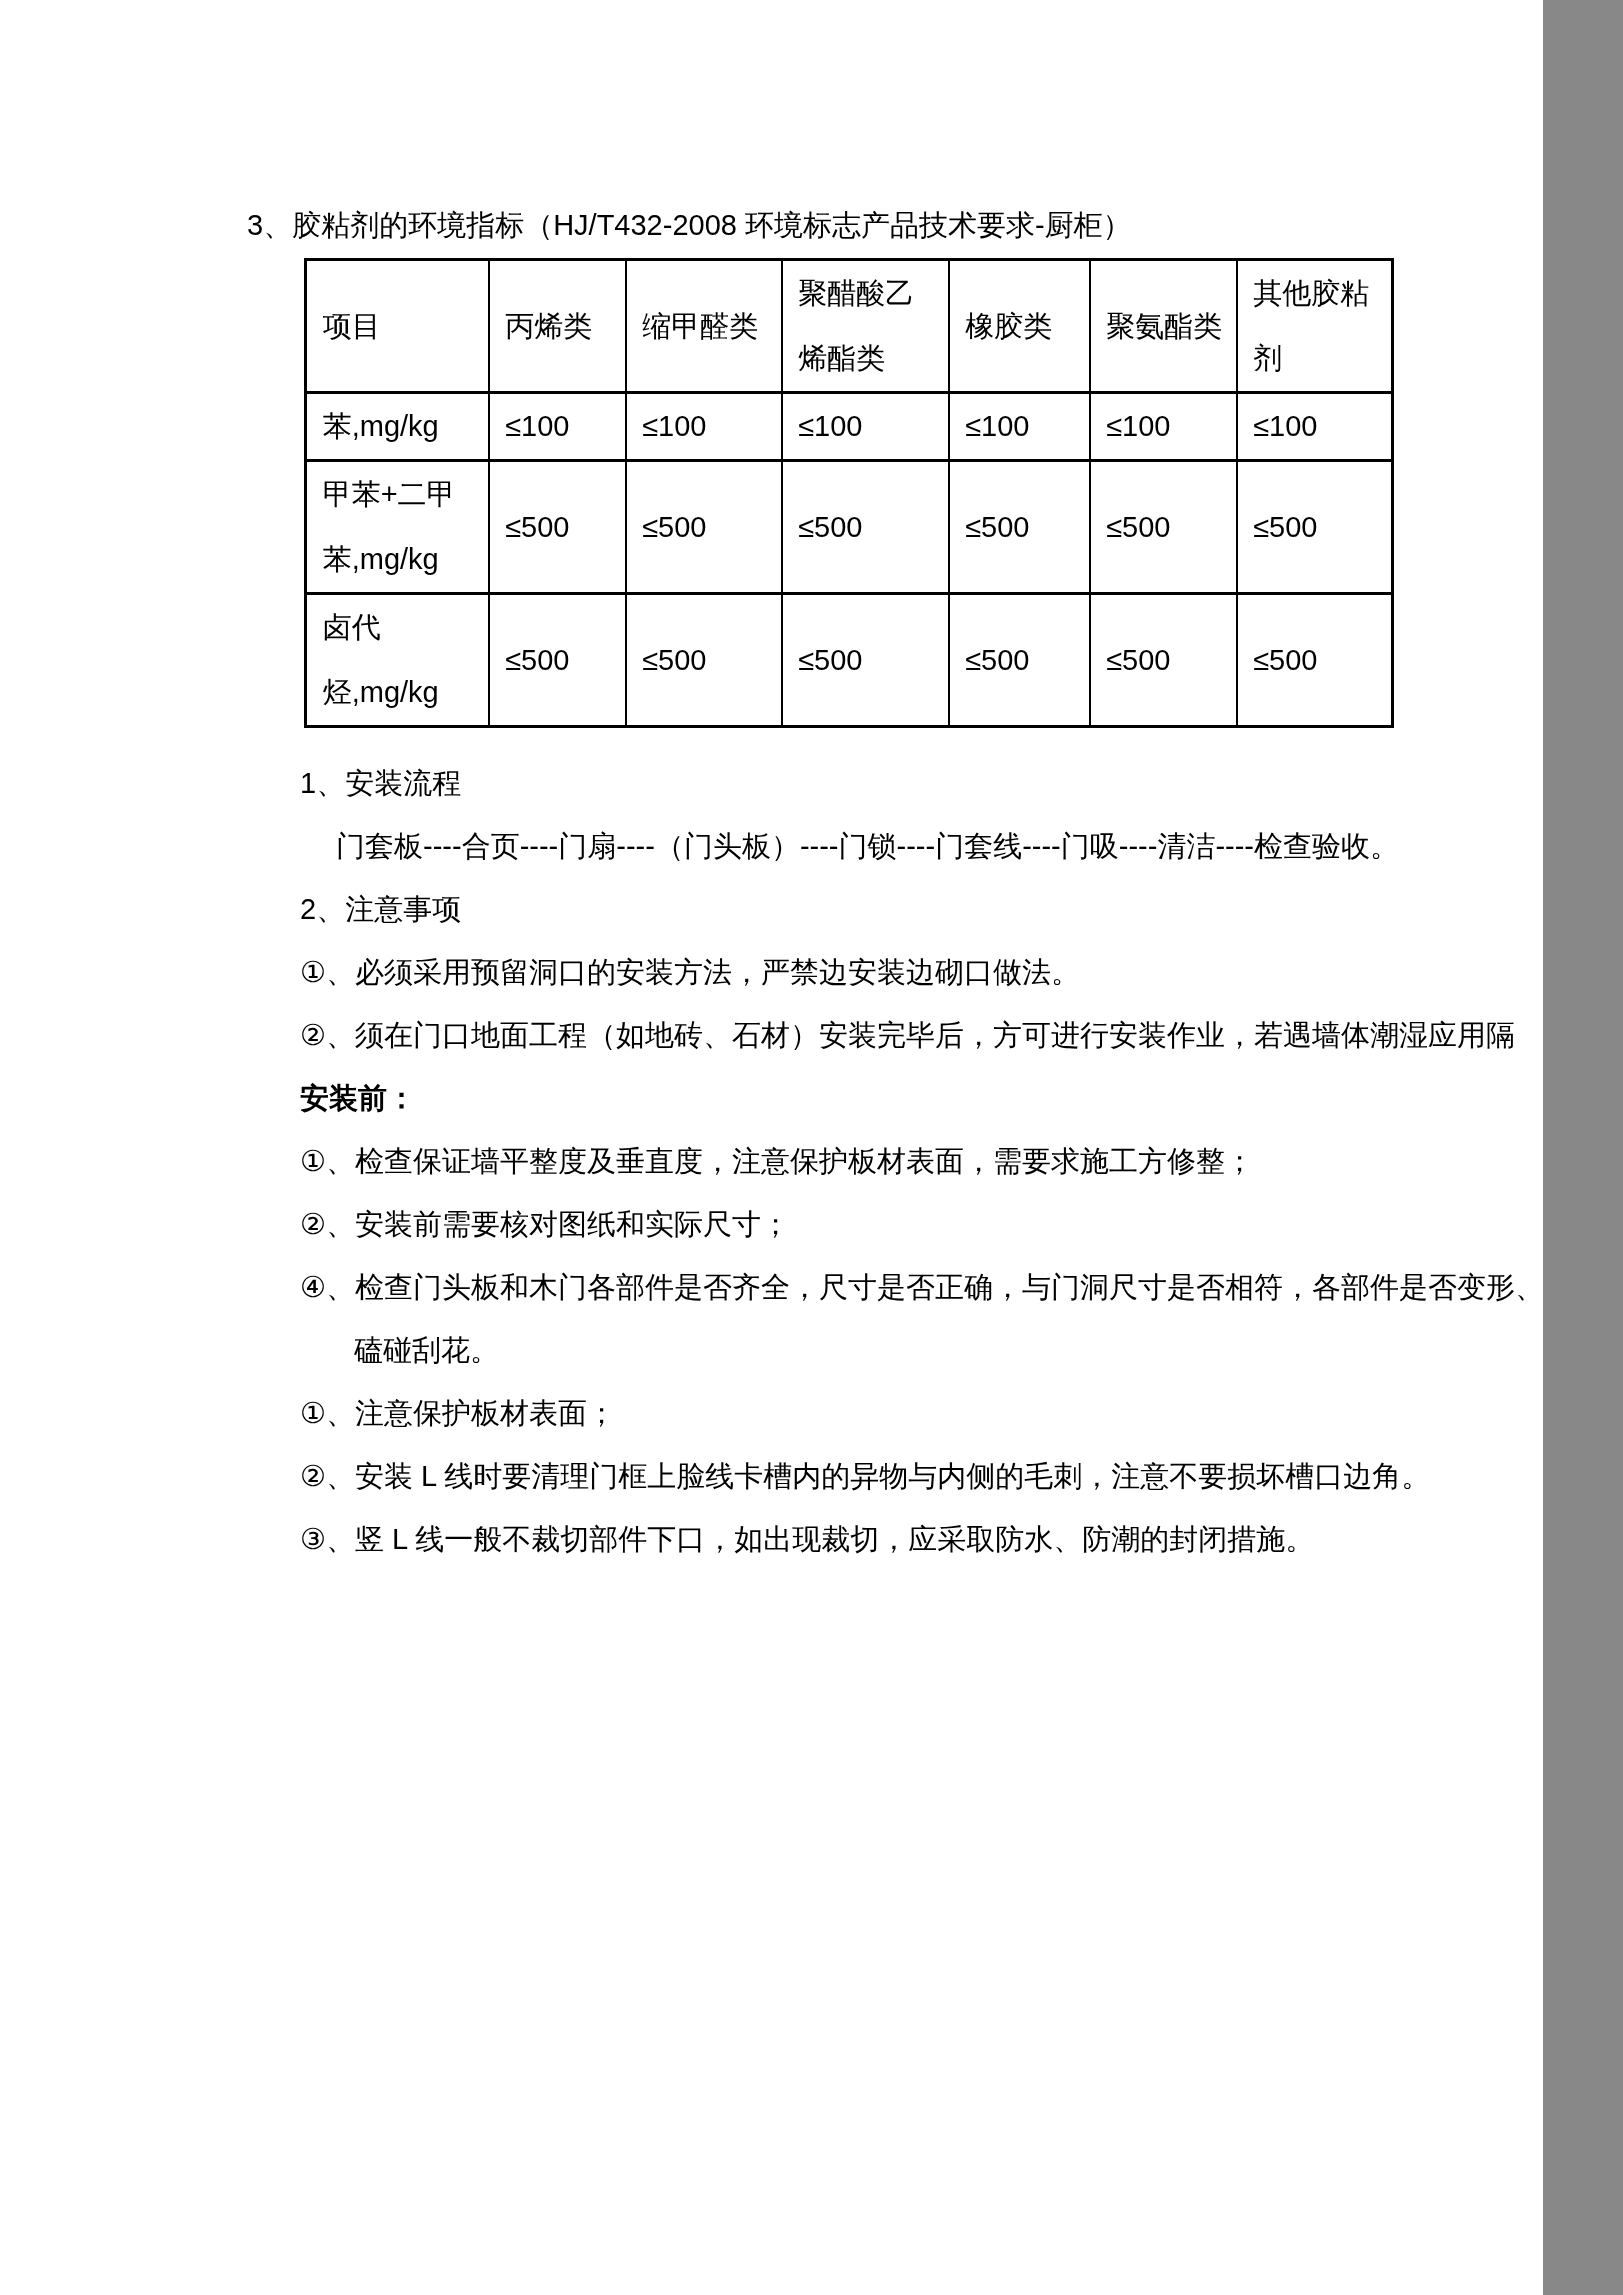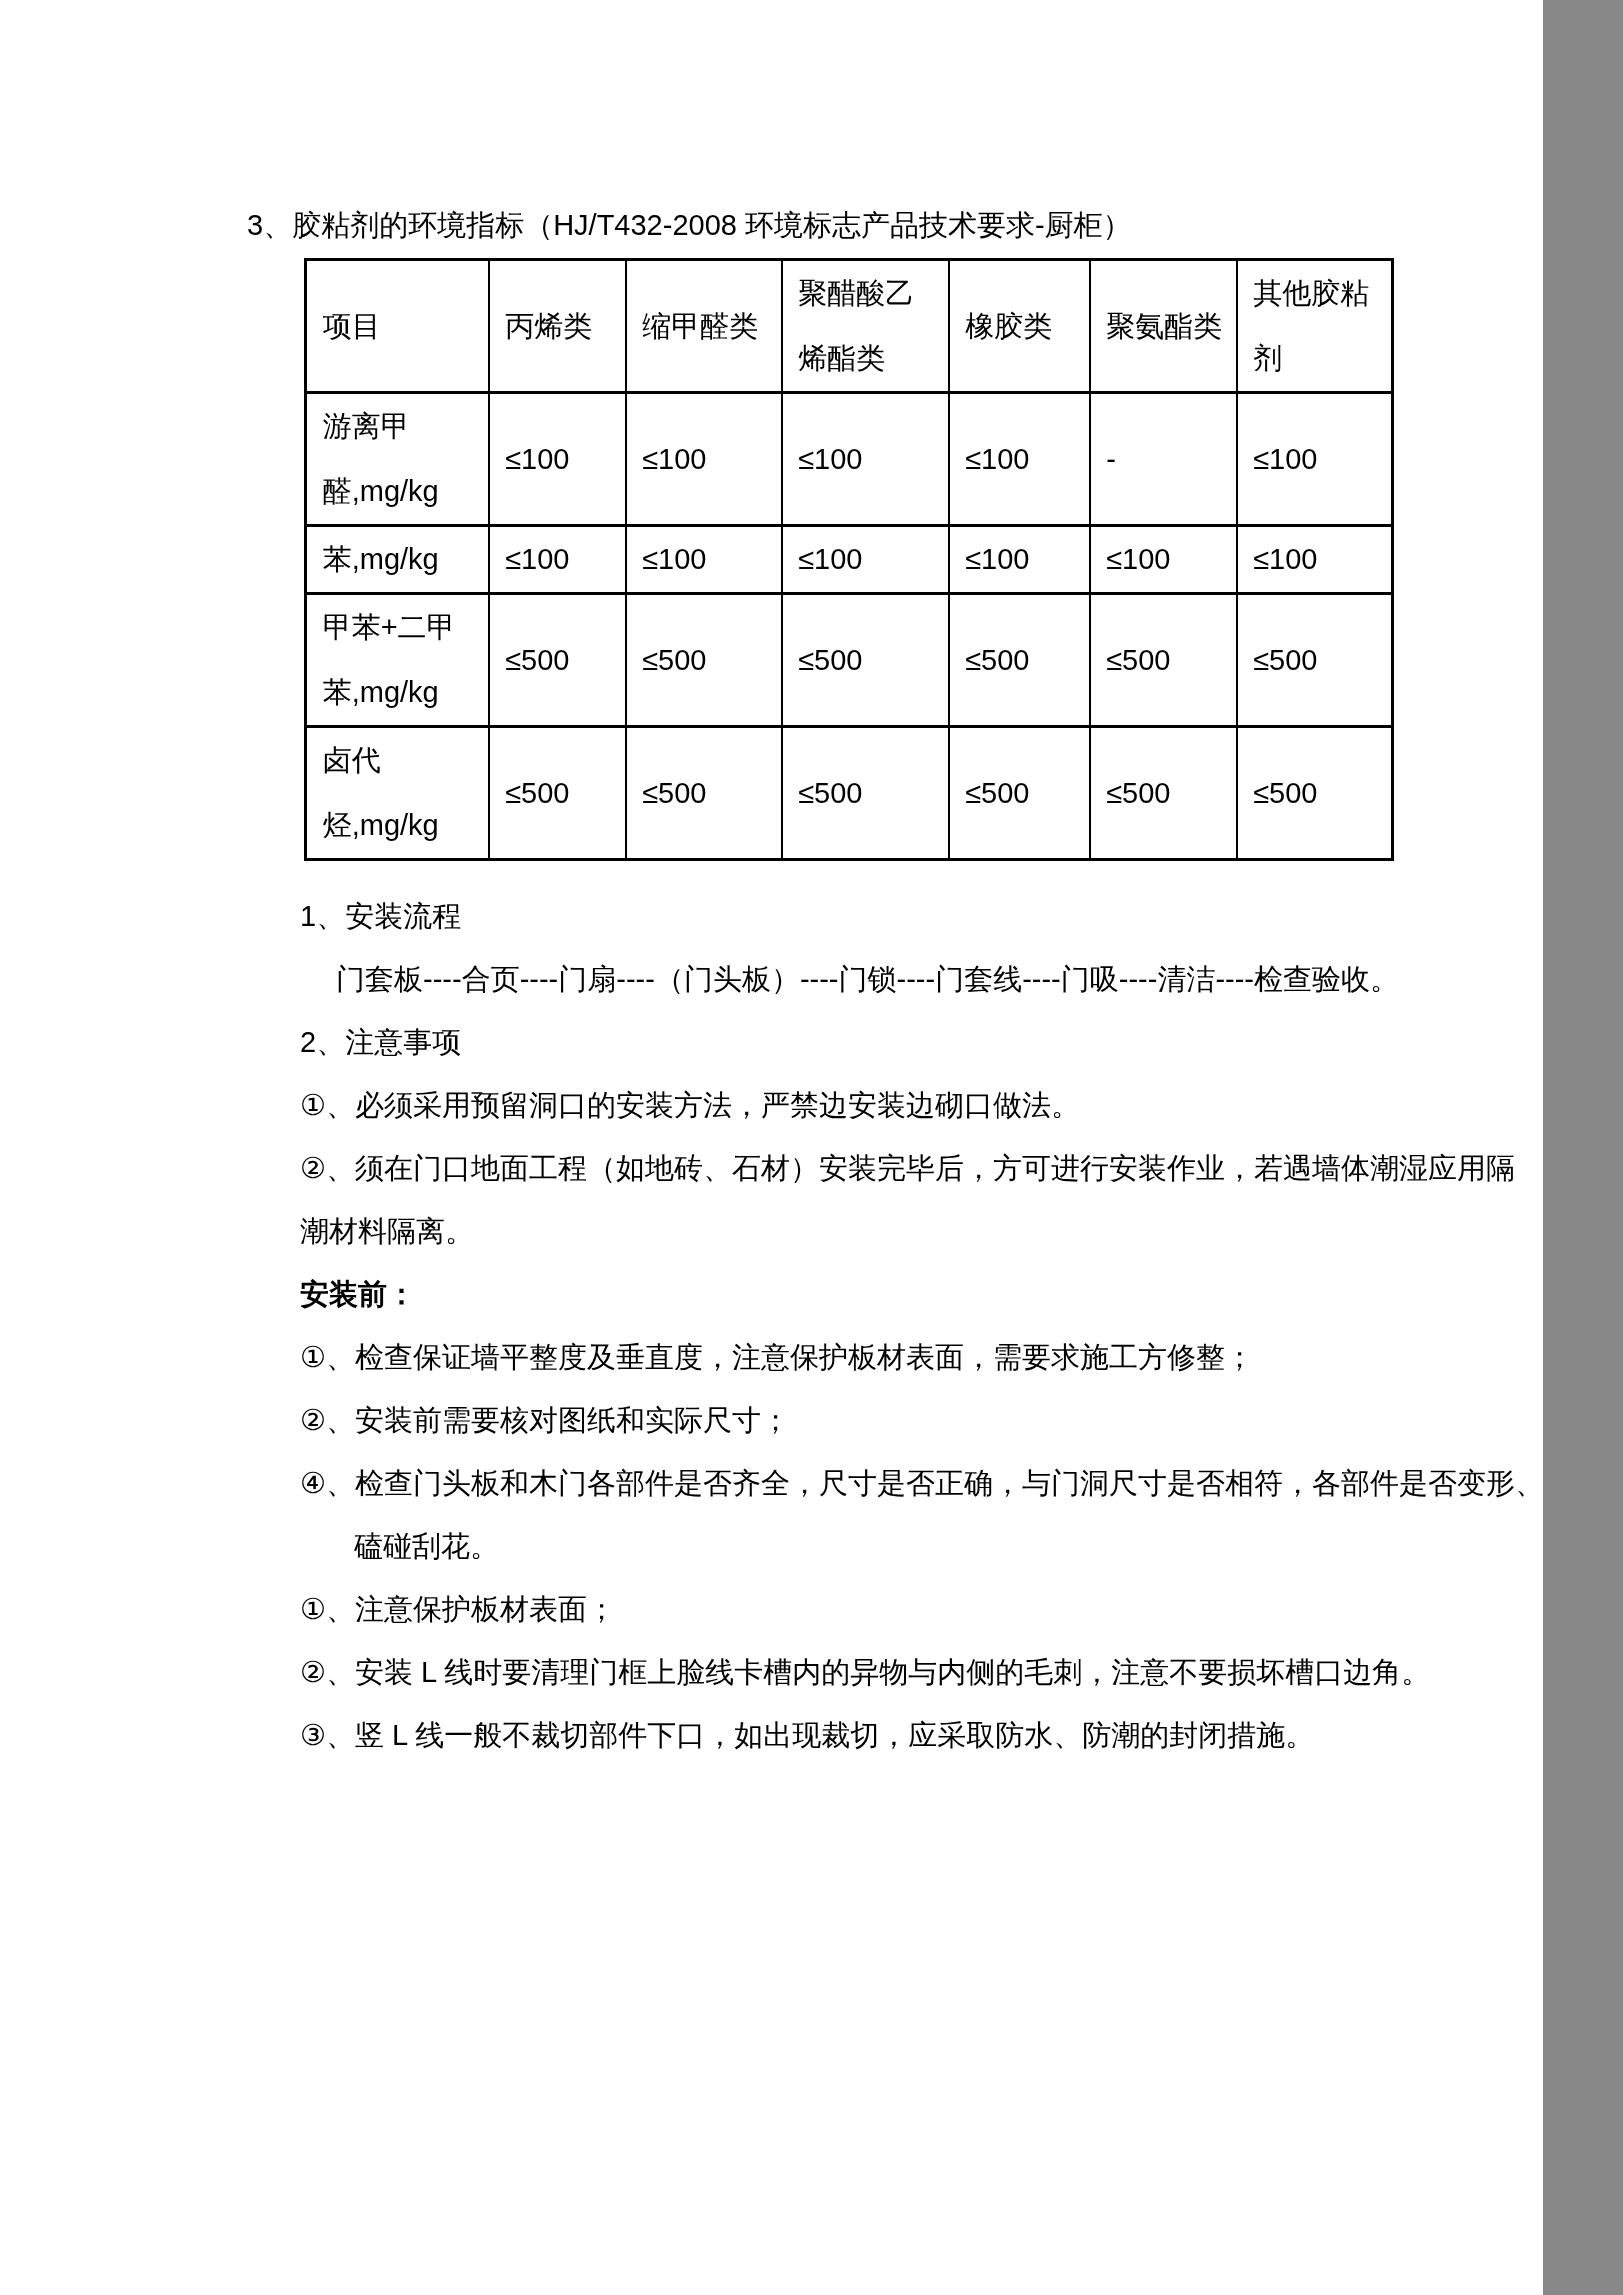--- a/index.html
+++ b/index.html
@@ -79,30 +79,20 @@
           <th>缩甲醛类</th>
           <th>聚醋酸乙
 烯酯类</th>
           <th>橡胶类</th>
           <th>聚氨酯类</th>
           <th>其他胶粘
 剂</th>
         </tr>
     </thead>
     <tbody>
-        <tr style="height: 128px;">
-          <td>游离甲
-醛,mg/kg</td>
-          <td>≤100</td>
-          <td>≤100</td>
-          <td>≤100</td>
-          <td>≤100</td>
-          <td>-</td>
-          <td>≤100</td>
-        </tr>
         <tr style="height: 66px;">
           <td>苯,mg/kg</td>
           <td>≤100</td>
           <td>≤100</td>
           <td>≤100</td>
           <td>≤100</td>
           <td>≤100</td>
           <td>≤100</td>
         </tr>
         <tr style="height: 129px;">
@@ -128,21 +118,20 @@
       </tbody>
   </table>
 
 
   <div class="lines">
       <div class="line ind-1">1、安装流程</div>
       <div class="line ind-2">门套板----合页----门扇----（门头板）----门锁----门套线----门吸----清洁----检查验收。</div>
       <div class="line ind-1">2、注意事项</div>
       <div class="line ind-1">①、必须采用预留洞口的安装方法，严禁边安装边砌口做法。</div>
       <div class="line ind-1">②、须在门口地面工程（如地砖、石材）安装完毕后，方可进行安装作业，若遇墙体潮湿应用隔</div>
-      <div class="line ind-1">潮材料隔离。</div>
       <div class="line ind-1 bold">安装前：</div>
       <div class="line ind-1">①、检查保证墙平整度及垂直度，注意保护板材表面，需要求施工方修整；</div>
       <div class="line ind-1">②、安装前需要核对图纸和实际尺寸；</div>
       <div class="line ind-1">④、检查门头板和木门各部件是否齐全，尺寸是否正确，与门洞尺寸是否相符，各部件是否变形、</div>
       <div class="line ind-3">磕碰刮花。</div>
       <div class="line ind-1">①、注意保护板材表面；</div>
       <div class="line ind-1">②、安装 L 线时要清理门框上脸线卡槽内的异物与内侧的毛刺，注意不要损坏槽口边角。</div>
       <div class="line ind-1">③、竖 L 线一般不裁切部件下口，如出现裁切，应采取防水、防潮的封闭措施。</div>
     </div>
 

